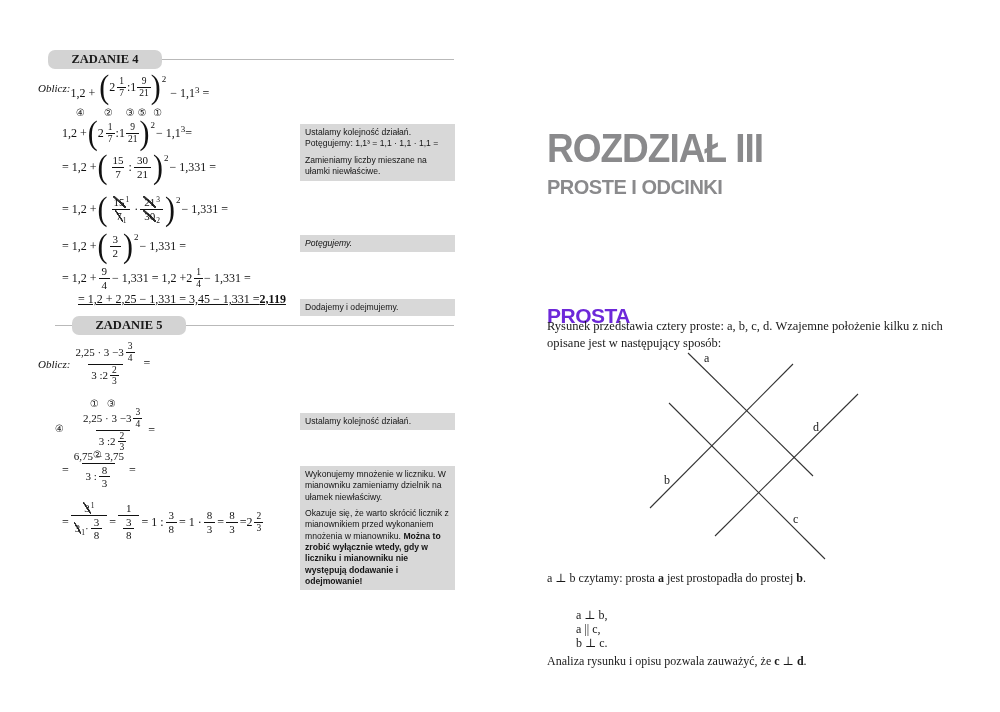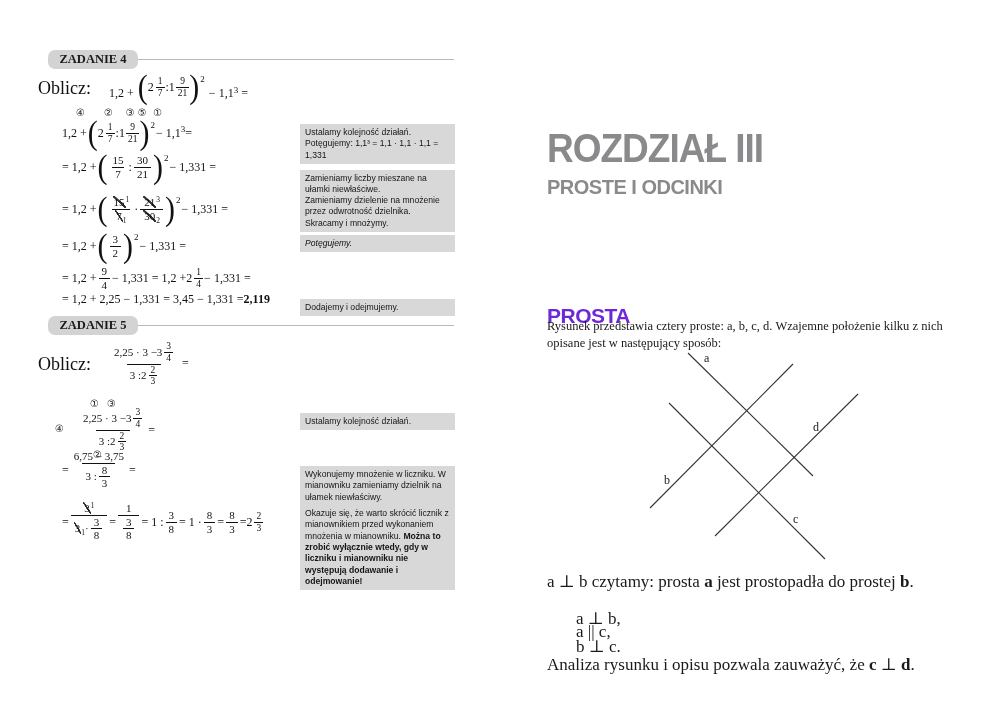--- a/index.html
+++ b/index.html
@@ -7,27 +7,27 @@
           font-family:"Liberation Serif","DejaVu Serif",serif;color:#1a1a1a;}
 
   
   .header-bar{position:absolute;left:30px;top:12px;width:424px;height:22px;background:#7b7c7e;
               border-radius:0 0 12px 0;display:flex;align-items:center;gap:7px;padding-left:13px;
               box-sizing:border-box;color:#fff;font-family:"Liberation Sans",sans-serif;
               font-weight:bold;font-size:11.5px;letter-spacing:0.4px;}
 
   
   .badge-line{position:absolute;height:1px;background:#b9b9b9;}
-  .badge{position:absolute;left:48px;width:90px;height:19px;background:#d3d3d3;border-radius:7px;
+  .badge{position:absolute;left:48px;width:114px;height:19px;background:#d3d3d3;border-radius:7px;
          display:flex;align-items:center;justify-content:center;font-weight:bold;font-size:12.5px;
          font-family:"Liberation Serif",serif;z-index:2;}
 
   
   .mrow{position:absolute;display:flex;align-items:center;font-size:12px;white-space:nowrap;color:#111;}
-  .oblicz{font-size:18px;margin-right:18px;}
+  .oblicz{font-size:11px;font-style:italic;}
   .frac{display:inline-flex;flex-direction:column;align-items:center;vertical-align:middle;
         margin:0 2px;font-size:11px;line-height:1.15;}
   .fn,.fd{display:flex;align-items:center;justify-content:center;padding:0 3px;}
   .fd{border-top:1px solid #111;}
   .mix{display:inline-flex;align-items:center;}
   .mfr{display:inline-flex;flex-direction:column;align-items:center;font-size:9.5px;line-height:1.12;margin-left:1px;}
   .mfr .fd{padding:0 2px;}
   .par{display:inline-flex;align-items:center;margin:0 1px;}
   .pgl{font-family:"Liberation Serif",serif;font-size:30px;font-weight:300;line-height:0.8;transform:scaleY(1.12);}
   .pc{display:inline-flex;align-items:center;}
@@ -45,21 +45,21 @@
 
   
   .chapter{position:absolute;left:547px;top:126px;font-family:"Liberation Sans",sans-serif;
            font-weight:bold;font-size:37px;color:#8a8a8c;letter-spacing:-1px;
            transform:scaleY(1.08);transform-origin:left top;}
   .chapsub{position:absolute;left:547px;top:176px;font-family:"Liberation Sans",sans-serif;
            font-weight:bold;font-size:20px;color:#8a8a8c;letter-spacing:-0.5px;}
   .section-h{position:absolute;left:547px;top:304px;font-family:"Liberation Sans",sans-serif;
              font-weight:bold;font-size:21px;color:#6d28d9;letter-spacing:-0.5px;}
   .intro{position:absolute;left:547px;top:318px;width:428px;font-size:12.5px;line-height:1.32;}
-  .stmt{position:absolute;font-size:17px;white-space:pre;text-align:center;}
+  .stmt{position:absolute;font-size:12px;white-space:pre;text-align:center;}
   figure,svg{margin:0;padding:0;}
   .fig{position:absolute;left:620px;top:346px;}
 </style>
 </head>
 <body>
 
 <div class="canvas">
 
 
   <div class="badge-line" style="left:55px;top:59px;width:399px;"></div>
@@ -208,33 +208,32 @@
       <span> − 1,331 = 1,2 + </span>
       <span class="mix">
         <span>2</span>
         <span class="mfr">
           <span class="fn">1</span>
           <span class="fd">4</span>
         </span>
       </span>
       <span> − 1,331 =</span>
     </div>
-  <div class="mrow" style="left:62px;top:292px;height:15px;">
+  <div class="mrow" style="left:78px;top:292px;height:15px;text-decoration:underline;">
       <span>= 1,2 + 2,25 − 1,331 = 3,45 − 1,331 = </span>
       <span class="mb">2,119</span>
     </div>
 
   <div class="xbox" style="top:124px;"><span>Ustalamy kolejność działań. Potęgujemy: 1,1³ = 1,1 · 1,1 · 1,1 = 1,331</span></div>
-  <div class="xbox" style="top:152px;margin-top:18px;"><span>Zamieniamy liczby mieszane na ułamki niewłaściwe.</span></div>
-  <div class="xbox" style="top:192px;"><span>Zamieniamy dzielenie na mnożenie przez odwrotność dzielnika. Skracamy i mnożymy.</span></div>
+  <div class="xbox" style="top:152px;"><span>Zamieniamy liczby mieszane na ułamki niewłaściwe.</span></div>
   <div class="xbox" style="top:235px;font-style:italic;"><span>Potęgujemy.</span></div>
   <div class="xbox" style="top:299px;"><span>Dodajemy i odejmujemy.</span></div>
 
   <div class="badge-line" style="left:55px;top:325px;width:399px;"></div>
-  <div class="badge" style="top:316px;">ZADANIE 5</div>
+  <div class="badge" style="top:316px;margin-left:24px;">ZADANIE 5</div>
 
   <div class="mrow" style="left:38px;top:336px;height:56px;">
     <span class="oblicz">Oblicz:</span>
     <span><span class="frac">
           <span class="fn">
             <span>2,25 · 3 − </span>
             <span class="mix">
               <span>3</span>
               <span class="mfr">
                 <span class="fn">3</span>

